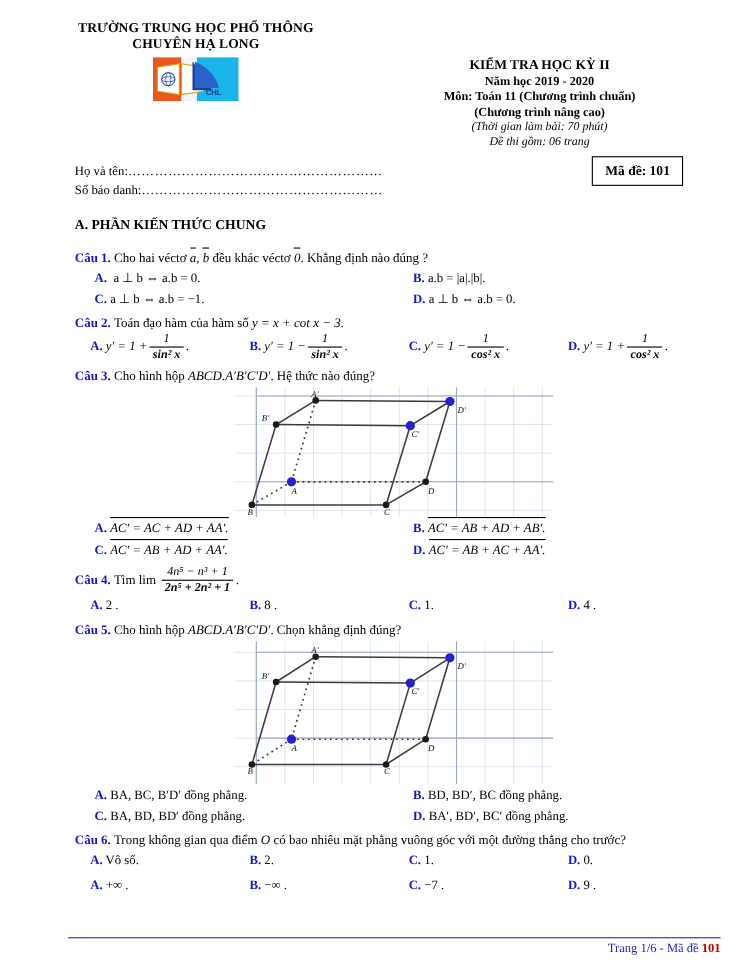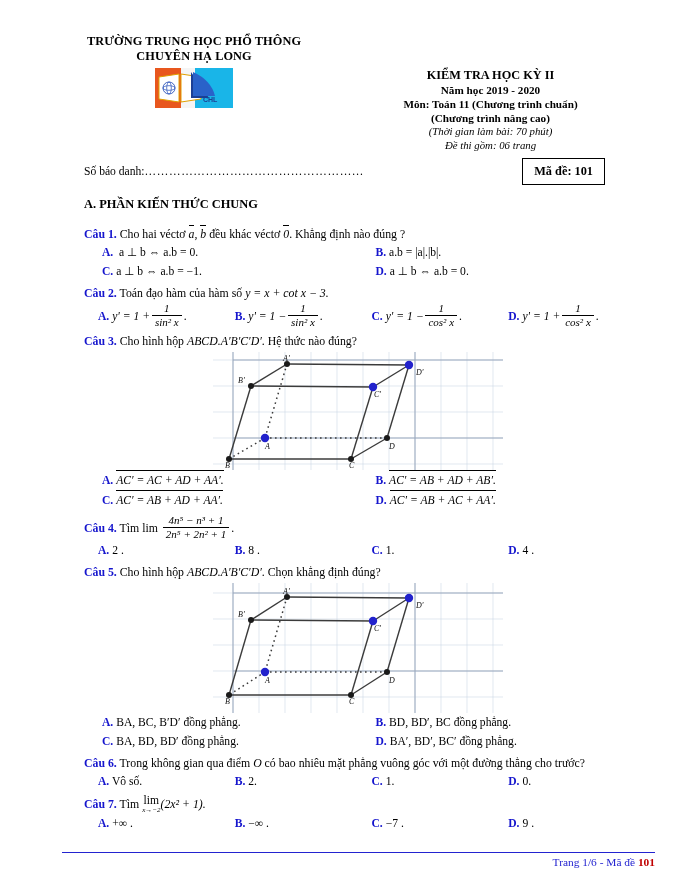--- a/index.html
+++ b/index.html
@@ -4,21 +4,21 @@
 <style>
   html,body{margin:0;padding:0;}
   body{
     width:683px;height:886px;
     background:#ffffff;
     font-family:"Liberation Serif", serif;
     color:#000;
     position:relative;
     overflow:hidden;
   }
-  .page{position:relative;width:683px;height:886px;padding:16px;box-sizing:border-box;}
+  .page{position:relative;width:683px;height:886px;padding:0;box-sizing:border-box;}
 
   
   .header{display:flex;padding:18px 30px 0 28px;box-sizing:border-box;}
   .hdr-left{width:300px;text-align:center;}
   .hdr-right{flex:1;text-align:center;padding-top:2px;}
   .school-line{font-weight:bold;font-size:12.3px;letter-spacing:.1px;line-height:14.5px;}
   .logo-wrap{margin:5px auto 0;width:78px;height:40px;}
   .exam-title{font-weight:bold;font-size:12.3px;line-height:14.6px;margin-top:32px;}
   .exam-sub{font-weight:bold;font-size:11.2px;line-height:14.2px;}
   .exam-ital{font-style:italic;font-size:10.8px;line-height:13.6px;}
@@ -47,21 +47,21 @@
   .opt4{width:25%;padding-left:14px;}
   .ol{color:#1515cd;font-weight:bold;}
 
   
   .vec{position:relative;display:inline-block;font-style:italic;}
   .vec::before{content:"";position:absolute;left:0;right:0;top:-1px;border-top:1px solid #000;}
   .ovl{position:relative;display:inline-block;font-style:italic;padding-top:1px;}
   .ovl::before{content:"";position:absolute;left:0;right:0;top:0px;border-top:1px solid #000;}
   .frac{display:inline-block;vertical-align:-0.55em;text-align:center;font-style:italic;margin:0 2px;}
   .frac .nm{display:block;border-bottom:1px solid #000;padding:0 3px;line-height:13px;font-size:11px;}
-  .frac .dn{display:block;padding:0 3px;line-height:13px;font-size:11px;}
+  .frac .dn{display:block;padding:0 3px;line-height:13px;font-size:11px;font-weight:bold;}
   .lim{display:inline-block;text-align:center;vertical-align:-0.3em;}
   .lim .lb{display:block;font-size:11.6px;line-height:11px;}
   .lim .ls{display:block;font-size:7px;line-height:8px;font-style:italic;}
 
   
   .figwrap{text-align:center;margin:2px 0 0 0;}
   svg{display:block;margin:0 auto;}
 
   
   .footer{
@@ -102,20 +102,23 @@
       <div class="exam-sub">Năm học 2019 - 2020</div>
       <div class="exam-sub">Môn: Toán 11 (Chương trình chuẩn)</div>
       <div class="exam-sub">(Chương trình nâng cao)</div>
       <div class="exam-ital">(Thời gian làm bài: 70 phút)</div>
       <div class="exam-ital">Đề thi gồm: 06 trang</div>
     </div>
   </div>
 
   <div class="idblock">
     <div class="idline">
+      <span>Họ và tên:</span><span class="dots">…………………………………………………</span>
+    </div>
+    <div class="idline">
       <span>Số báo danh:</span><span class="dots">………………………………………………</span>
     </div>
     <div class="code-box">Mã đề: 101</div>
   </div>
 
   <div class="section-head">A. PHẦN KIẾN THỨC CHUNG</div>
 
   <div class="qwrap">
 
     <div class="q">
@@ -287,24 +290,20 @@
       </div>
       <div class="opts">
         <div class="opt opt4"><span class="ol">A.</span> <span>Vô số.</span></div>
         <div class="opt opt4"><span class="ol">B.</span> <span>2.</span></div>
         <div class="opt opt4"><span class="ol">C.</span> <span>1.</span></div>
         <div class="opt opt4"><span class="ol">D.</span> <span>0.</span></div>
       </div>
     </div>
 
     <div class="q">
-      <div class="qhead">
-        <span class="qlabel">Câu 7.</span>
-        <span>Tìm </span><span class="lim"><span class="lb">lim</span><span class="ls">x→−2</span></span><span class="mono-i">(2x² + 1).</span>
-      </div>
       <div class="opts">
         <div class="opt opt4"><span class="ol">A.</span> <span>+∞ .</span></div>
         <div class="opt opt4"><span class="ol">B.</span> <span>−∞ .</span></div>
         <div class="opt opt4"><span class="ol">C.</span> <span>−7 .</span></div>
         <div class="opt opt4"><span class="ol">D.</span> <span>9 .</span></div>
       </div>
     </div>
 
   </div>
 

